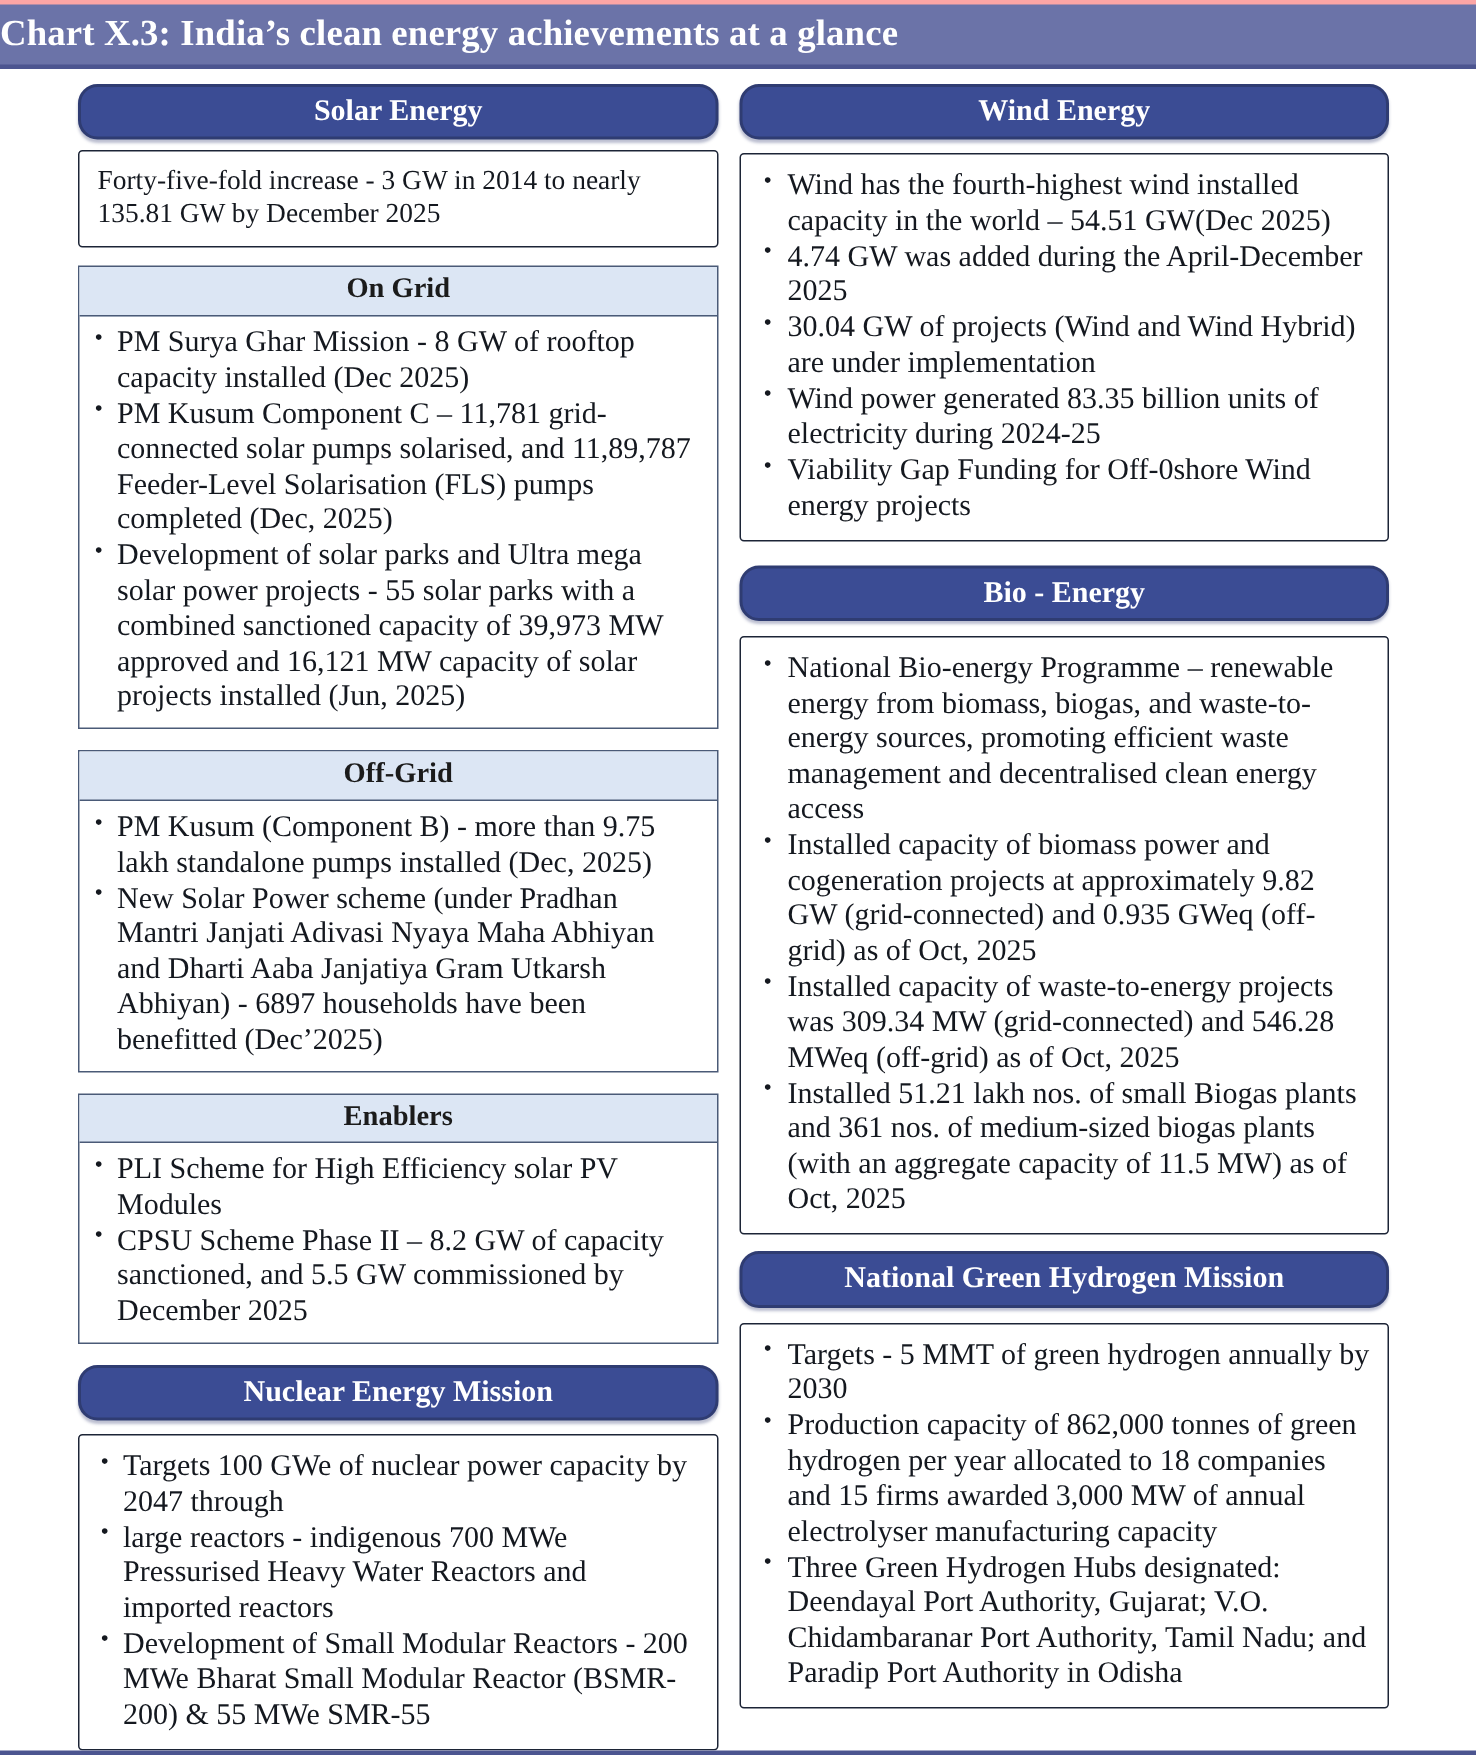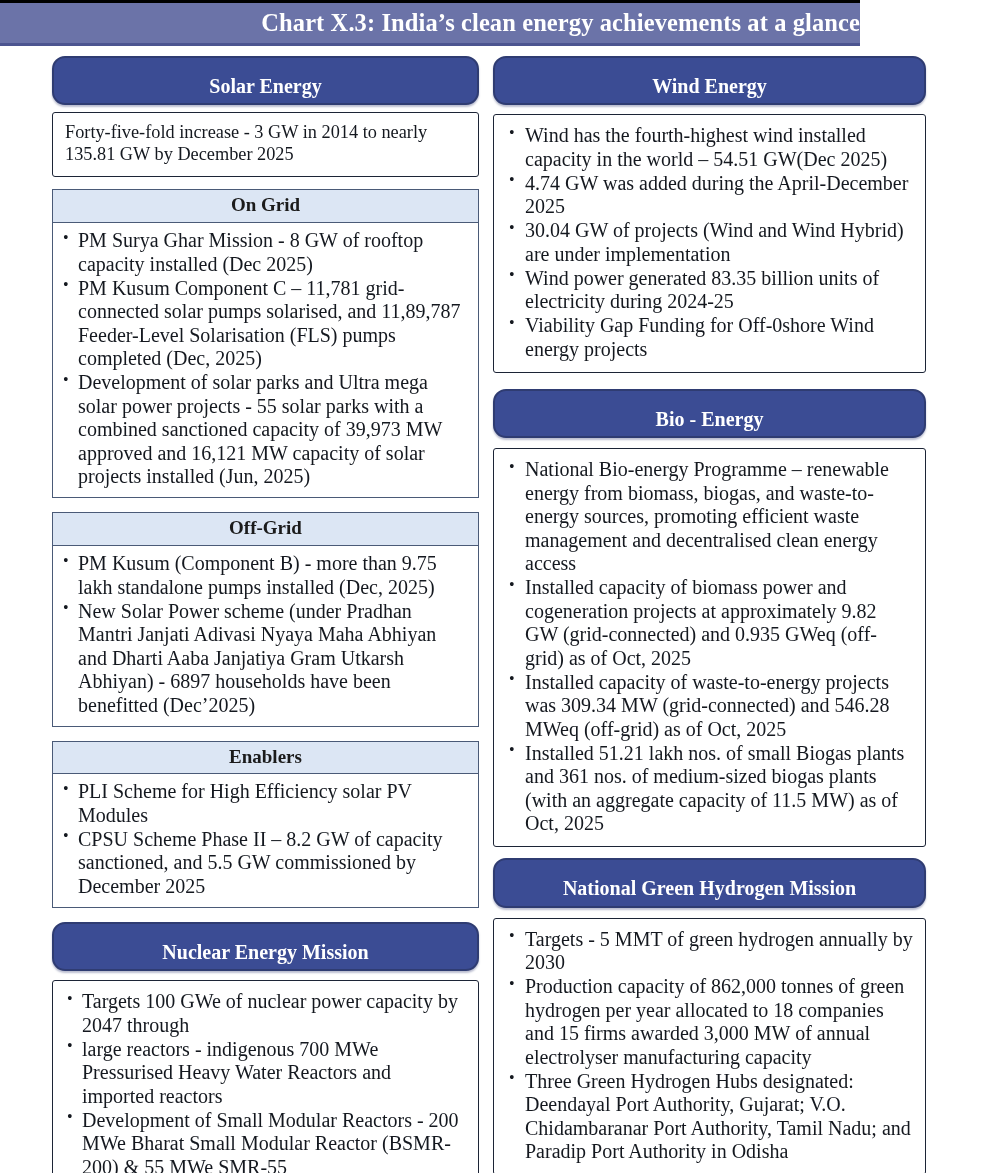--- a/index.html
+++ b/index.html
@@ -16,28 +16,28 @@
   .page {
     width: 984px;
     height: 1173px;
     display: flex;
     flex-direction: column;
     position: relative;
   }
 
   
   .title-bar {
-    width: 860px;
+    width: 984px;
     height: 46px;
     background: #6b73a8;
-    border-top: 3px solid #000000;
+    border-top: 3px solid #fca5a5;
     border-bottom: 3px solid #4c5590;
     display: flex;
     align-items: center;
-    justify-content: flex-end;
+    justify-content: flex-start;
     flex: 0 0 auto;
   }
   .title-bar .title-text {
     color: #ffffff;
     font-size: 24.5px;
     font-weight: bold;
     letter-spacing: 0.1px;
     text-align: center;
     line-height: 1;
   }
@@ -62,21 +62,21 @@
 
   
   .pill {
     background: #3b4c94;
     border: 2px solid #2f3c72;
     border-radius: 13px;
     color: #ffffff;
     font-size: 20px;
     font-weight: bold;
     text-align: center;
-    padding: 17px 10px 6px 10px;
+    padding: 5px 10px 6px 10px;
     line-height: 1.12;
     box-shadow: 0 2px 2px rgba(60,70,120,0.35);
   }
 
   
   .card {
     border: 1.6px solid #1c2436;
     border-radius: 3px;
     background: #ffffff;
     padding: 9px 12px 10px 12px;

